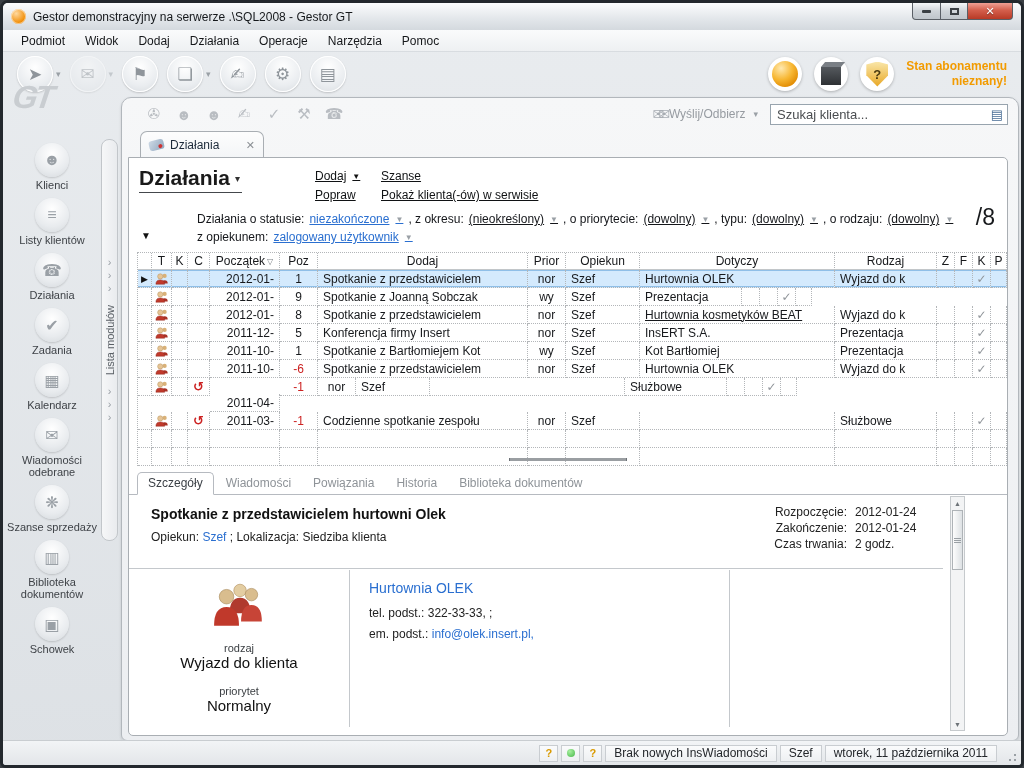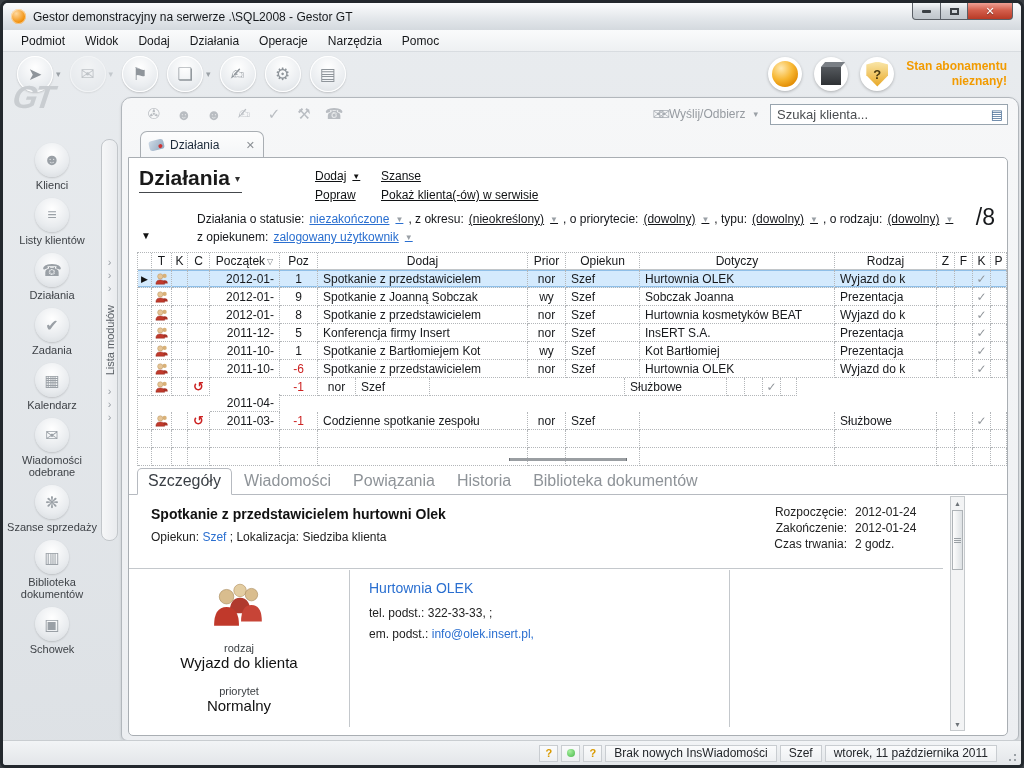--- a/index.html
+++ b/index.html
@@ -121,21 +121,21 @@
   .neg{color:#cc2222;}
   .recur{color:#cc2222;font-weight:bold;font-size:13px;}
   .check{color:#8f9499;font-weight:bold;}
   .sort{font-size:8px;color:#7a7f84;margin-left:2px;}
   .mini-scroll{position:absolute;left:380px;top:300px;width:118px;height:5px;}
   .mini-scroll .bar{height:3px;background:#9a9ea2;border-left:1px solid #6d7176;
     border-right:1px solid #6d7176;}
   
   .detail-tabs{position:absolute;left:0;right:0;top:312px;height:24px;
     border-bottom:1px solid #b6bac0;padding-left:8px;display:flex;align-items:flex-end;gap:2px;}
-  .dtab{font-size:16px;color:#8e9398;padding:3px 10px 4px;}
+  .dtab{font-size:12px;color:#8e9398;padding:3px 10px 4px;}
   .dtab.active{background:#fff;border:1px solid #b6bac0;border-bottom:1px solid #fff;
     border-radius:5px 5px 0 0;color:#3a3f45;margin-bottom:-1px;}
   
   .detail{position:absolute;left:0;right:0;top:336px;bottom:0;}
   .d-title{position:absolute;left:22px;top:12px;font-size:14px;font-weight:bold;color:#111;}
   .d-sub{position:absolute;left:22px;top:36px;font-size:12px;color:#222;}
   .link-blue{color:#2a6fd0;}
   .d-meta{position:absolute;right:76px;top:10px;font-size:12px;color:#222;}
   .m-row{display:flex;justify-content:flex-end;height:16px;align-items:center;}
   .m-value{width:76px;text-align:left;margin-left:8px;}
@@ -494,21 +494,20 @@
                 <path d="M1 14 Q1 9 6 9 Q11 9 11 14 Z" fill="#c0392b" stroke="#8e2a20" stroke-width="0.5"></path>
               </svg>
             </div>
             <div class="td" style="width: 16px;"></div>
             <div class="td" style="width: 22px;"></div>
             <div class="td al-r" style="width: 70px;">2012-01-</div>
             <div class="td" style="width: 38px;">9</div>
             <div class="td al-l" style="width: 210px;">Spotkanie z Joanną Sobczak</div>
             <div class="td" style="width: 38px;">wy</div>
             <div class="td al-l" style="width: 74px;">Szef</div>
-            <div class="td al-l" style="width: 195px;">Sobczak Joanna</div>
             <div class="td al-l" style="width: 102px;">Prezentacja</div>
             <div class="td" style="width: 18px;"></div>
             <div class="td" style="width: 18px;"></div>
             <div class="td" style="width: 18px;">
               <span class="check">✓</span>
             </div>
             <div class="td" style="width: 16px;"></div>
           </div>
           <div class="tr">
             <div class="td" style="width: 14px;"></div>
@@ -520,21 +519,21 @@
                 <path d="M1 14 Q1 9 6 9 Q11 9 11 14 Z" fill="#c0392b" stroke="#8e2a20" stroke-width="0.5"></path>
               </svg>
             </div>
             <div class="td" style="width: 16px;"></div>
             <div class="td" style="width: 22px;"></div>
             <div class="td al-r" style="width: 70px;">2012-01-</div>
             <div class="td" style="width: 38px;">8</div>
             <div class="td al-l" style="width: 210px;">Spotkanie z przedstawicielem</div>
             <div class="td" style="width: 38px;">nor</div>
             <div class="td al-l" style="width: 74px;">Szef</div>
-            <div class="td al-l" style="width: 195px;">Hurtownia kosmetyków BEAT</div>
+            <div class="td al-l" style="width: 195px; text-decoration: underline;">Hurtownia kosmetyków BEAT</div>
             <div class="td al-l" style="width: 102px;">Wyjazd do k</div>
             <div class="td" style="width: 18px;"></div>
             <div class="td" style="width: 18px;"></div>
             <div class="td" style="width: 18px;">
               <span class="check">✓</span>
             </div>
             <div class="td" style="width: 16px;"></div>
           </div>
           <div class="tr">
             <div class="td" style="width: 14px;"></div>

